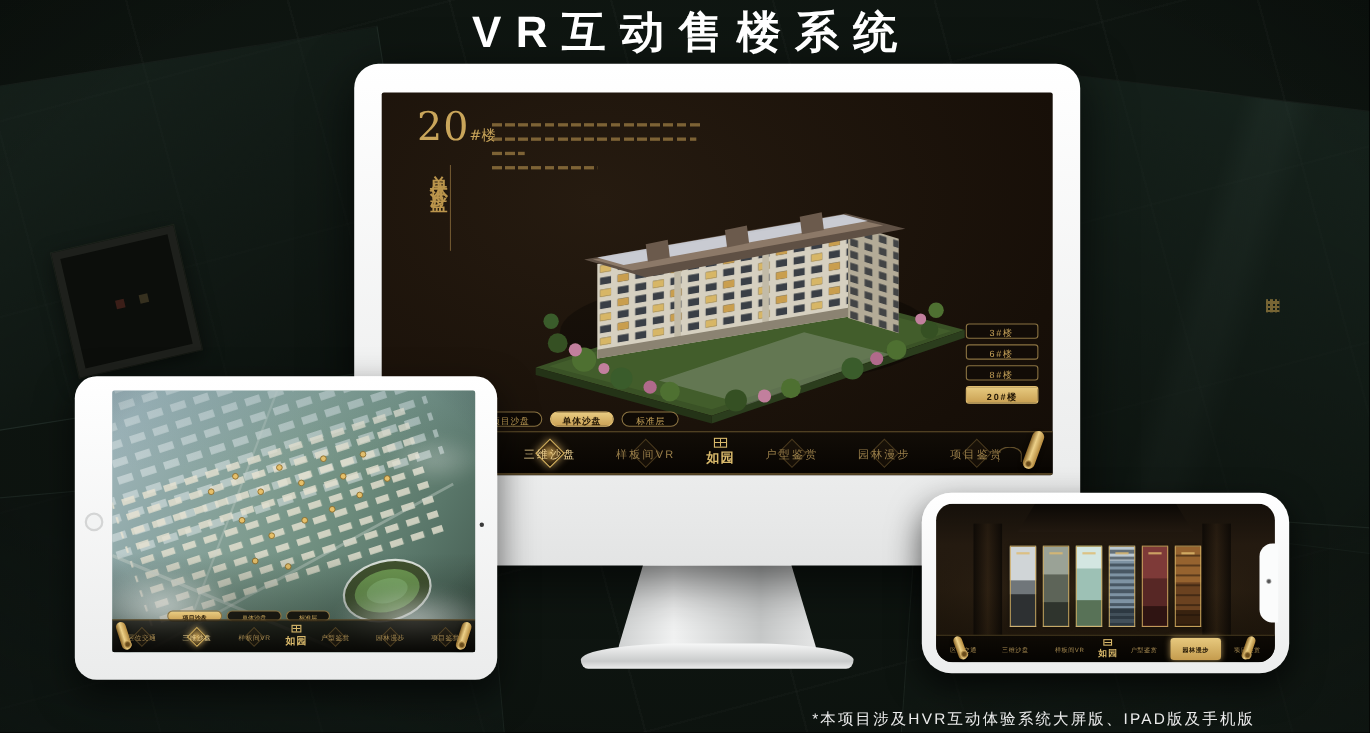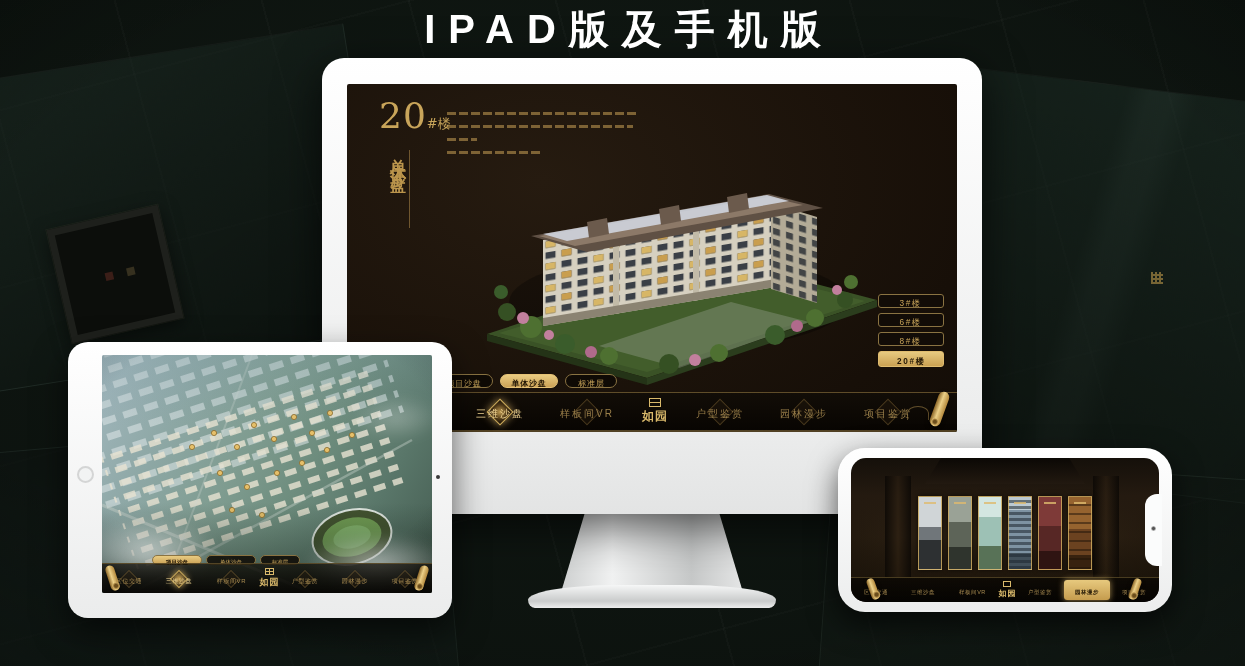--- a/index.html
+++ b/index.html
@@ -208,21 +208,21 @@
   <div class="bg bg-b2"></div>
   <div class="bg bg-b3"></div>
   <div class="bg bg-b4"></div>
   <div class="bg bg-frame">
       <i></i>
       <i></i>
     </div>
   <div class="bg bg-grid-icon"></div>
   <div class="bg bg-vignette"></div>
 
-  <div class="page-title">IPAD版及手机版</div>
+  <div class="page-title">VR互动售楼系统</div>
 
   <div class="stand-neck"></div>
   <div class="stand-base"></div>
 
   <div class="monitor">
     <div class="m-screen">
 
       <div class="m-title">
         <span class="m-no">20</span><span class="m-no-suffix">#楼</span>
       </div>
@@ -426,13 +426,14 @@
           <div class="p-nav-item active"><em>园林漫步</em></div>
           <div class="p-nav-item"><em>项目鉴赏</em></div>
         </div>
         <div class="scroll p-scroll-l"></div>
         <div class="scroll p-scroll-r"></div>
       </div>
     </div>
     <div class="p-notch"></div>
   </div>
 
+  <div class="footnote">*本项目涉及HVR互动体验系统大屏版、IPAD版及手机版</div>
 </div>
 
 </body></html>

